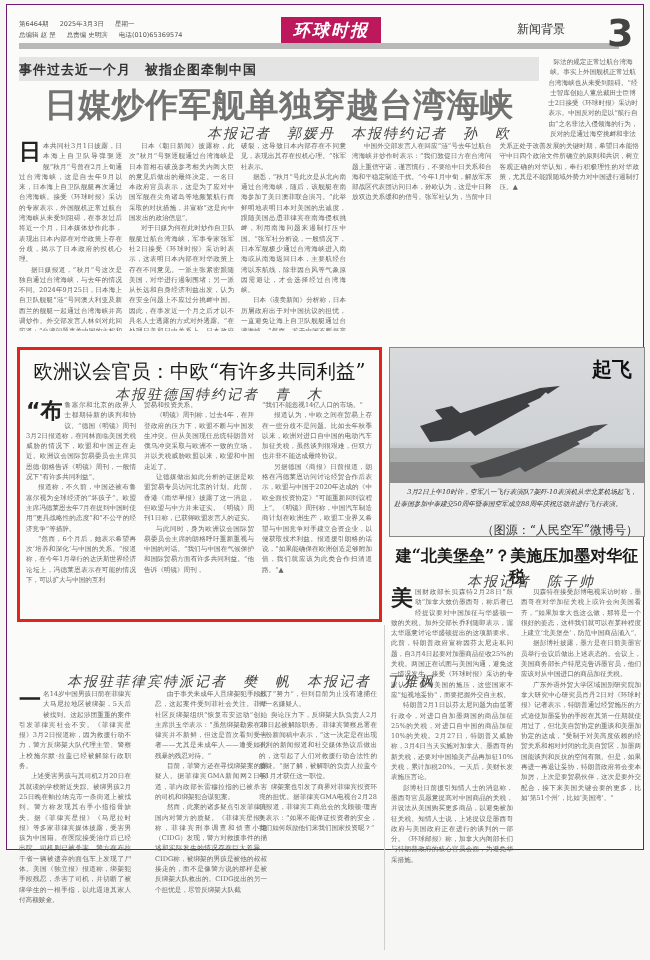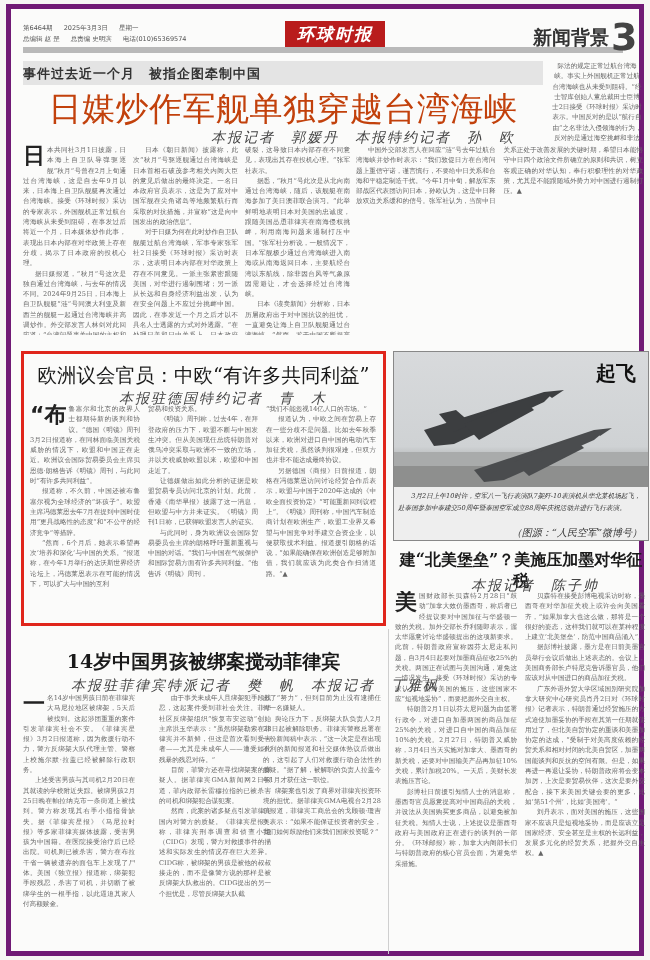--- a/index.html
+++ b/index.html
@@ -1,47 +1,47 @@
 <!DOCTYPE html>
 <html><head>
 <meta charset="utf-8">
 <style>
   * { box-sizing: border-box; margin: 0; padding: 0; }
   html, body { width: 650px; height: 960px; background: #f6f6f4; overflow: hidden; }
   body { font-family: "DejaVu Serif", "Liberation Serif", serif; color: #2a2a2a; position: relative; }
-  .page { position: absolute; left: 6px; top: 4px; width: 638px; height: 952px; background: #fbfbfa; border: 5px solid #701a75; }
+  .page { position: absolute; left: 6px; top: 4px; width: 638px; height: 846px; background: #fbfbfa; border: 1px solid #701a75; }
 
   
   .mast-meta { position: absolute; left: 12px; top: 14px; font-size: 6.5px; color: #555; line-height: 11px; font-family: "DejaVu Sans", sans-serif; }
   .mast-meta span { margin-right: 9px; }
-  .logo { position: absolute; left: 274px; top: 12px; width: 100px; height: 26px; background: #b91c1c; color: #fff; font-size: 17px; font-weight: bold; font-style: italic; text-align: center; line-height: 26px; letter-spacing: 2px; font-family: "DejaVu Sans", sans-serif; }
+  .logo { position: absolute; left: 274px; top: 12px; width: 100px; height: 26px; background: #be185d; color: #fff; font-size: 17px; font-weight: bold; font-style: italic; text-align: center; line-height: 26px; letter-spacing: 2px; font-family: "DejaVu Sans", sans-serif; }
   .mast-rule { position: absolute; left: 12px; top: 38px; width: 600px; height: 6px; background: #b9b9b9; }
-  .section-name { position: absolute; left: 510px; top: 16px; font-size: 19px; font-weight: bold; color: #333; margin-left: 12px; }
+  .section-name { position: absolute; left: 510px; top: 16px; font-size: 12px; font-weight: normal; color: #333; }
   .section-num { position: absolute; left: 600px; top: 6px; font-size: 38px; font-weight: bold; color: #444; font-family: "DejaVu Sans", sans-serif; }
 
   .kicker-bar { position: absolute; left: 12px; top: 52px; width: 520px; height: 24px; background: #e4e4e4; }
   .kicker { position: absolute; left: 12px; top: 56px; width: 520px; text-align: left; font-size: 13px; font-weight: bold; color: #333; letter-spacing: 1px; }
-  .headline { position: absolute; left: 12px; top: 78px; width: 520px; text-align: center; font-size: 33px; font-weight: 400; color: #c2410c; font-family: "DejaVu Sans", sans-serif; letter-spacing: 0.5px; }
+  .headline { position: absolute; left: 12px; top: 78px; width: 520px; text-align: center; font-size: 33px; font-weight: 700; color: #737373; font-family: "DejaVu Sans", sans-serif; letter-spacing: 0.5px; }
   .byline { position: absolute; font-size: 14px; font-style: italic; color: #444; letter-spacing: 2px; }
 
   .col { position: absolute; font-size: 6.6px; line-height: 10.3px; color: #666; text-align: justify; overflow: hidden; }
   .dropcap { float: left; font-size: 22px; line-height: 22px; font-weight: 900; color: #222; margin: 0 2px 0 0; font-family: "DejaVu Sans", sans-serif; }
   .col p { text-indent: 1.8em; }
   .col p.nf { text-indent: 0; }
 
   
   .red-box { position: absolute; left: 10px; top: 342px; width: 365px; height: 275px; border: 3px solid #e0251b; background: #fbfbfa; }
   .red-title { position: absolute; left: 0; top: 8px; width: 100%; text-align: center; font-size: 19.5px; font-weight: normal; color: #1a1a1a; }
 
   
   .photo { position: absolute; left: 382px; top: 342px; width: 256px; height: 190px; border: 1px solid #888; background: #eee; padding-left: 36px; }
   .photo-img { position: absolute; left: 0; top: 0; width: 254px; height: 135px; background: linear-gradient(#d8dadc 0%, #cfd2d4 70%, #a4a6a6 85%, #8a8b8a 100%); overflow: hidden; }
   .photo-title { position: absolute; right: 12px; top: 8px; font-size: 20px; font-weight: 900; color: #111; font-family: "DejaVu Sans", sans-serif; }
   .photo-caption { position: absolute; left: 4px; top: 139px; width: 246px; font-size: 6.6px; line-height: 11.5px; color: #333; text-indent: 2em; font-style: italic; }
-  .photo-credit { position: absolute; right: 6px; top: 174px; font-size: 10px; color: #333; font-style: italic; }
+  .photo-credit { position: absolute; right: 6px; top: 174px; font-size: 12px; color: #333; }
 
   .title-2 { position: absolute; left: 382px; top: 541px; width: 256px; text-align: center; font-size: 16px; font-weight: bold; color: #1a1a1a; }
   .title-3 { position: absolute; left: 10px; top: 640px; width: 365px; text-align: center; font-size: 19px; font-weight: bold; color: #1a1a1a; }
   .vrule { position: absolute; width: 1px; background: #cfcfcf; }
 </style>
 </head>
 <body>
 
 <div class="page">
 
@@ -87,21 +87,21 @@
   </div>
   <div class="col" style="left:345px; top:136px; width:287px; height:190px; column-count:2; column-gap:8px;">
     <p>中国外交部发言人在回应“涟”号去年过航台湾海峡并炒作时表示：“我们敦促日方在台湾问题上重信守诺，谨言慎行，不要给中日关系和台海和平稳定制造干扰。”今年1月中旬，解放军东部战区代表团访问日本，孙欧认为，这是中日释放双边关系缓和的信号。张军社认为，当前中日关系正处于改善发展的关键时期，希望日本能恪守中日四个政治文件所确立的原则和共识，树立客观正确的对华认知，奉行积极理性的对华政策，尤其是不能跟随域外势力对中国进行遏制打压。▲</p>
   </div>
 
   <div class="red-box">
     <div class="red-title">欧洲议会官员：中欧“有许多共同利益”</div>
     <div class="byline" style="left:95px; top:36px;">本报驻德国特约记者　青　木</div>
     <div class="col" style="left:6px; top:50px; width:110px; height:216px;">
       <span class="dropcap">“布</span>
-      <p class="nf">鲁塞尔和北京的政界人士都期待新的谈判和协议。”德国《明镜》周刊3月2日报道称，在同林面临美国关税威胁的情况下，欧盟和中国正在走近。欧洲议会国际贸易委员会主席贝恩德·朗格告诉《明镜》周刊，与此同时“有许多共同利益”。</p>
+      <p class="nf">鲁塞尔和北京的政界人士都期待新的谈判和协议。”德国《明镜》周刊3月2日报道称，在同林面临美国关税威胁的情况下，欧盟和中国正在走近。欧洲议会国际贸易委员会主席贝恩德·朗格告诉《明镜》周刊，一般情况下“有许多共同利益”。</p>
       <p>报道称，不久前，中国还被布鲁塞尔视为全球经济的“坏孩子”。欧盟主席冯德莱恩去年7月在提到中国时使用“更具战略性的态度”和“不公平的经济竞争”等措辞。</p>
       <p>“然而，6个月后，她表示希望再次‘培养和深化’与中国的关系。”报道称，在今年1月举行的达沃斯世界经济论坛上，冯德莱恩表示在可能的情况下，可以扩大与中国的互利</p>
     </div>
     <div class="col" style="left:124px; top:50px; width:110px; height:216px;">
       <p class="nf">贸易和投资关系。</p>
       <p>《明镜》周刊称，过去4年，在拜登政府的压力下，欧盟不断与中国发生冲突。但从美国现任总统特朗普对俄乌冲突采取与欧洲不一致的立场，并以关税威胁欧盟以来，欧盟和中国走近了。</p>
       <p>让德媒做出如此分析的证据是欧盟贸易专员访问北京的计划。此前，香港《南华早报》披露了这一消息，但欧盟与中方并未证实。《明镜》周刊1日称，已获得欧盟发言人的证实。</p>
       <p>与此同时，身为欧洲议会国际贸易委员会主席的朗格呼吁重新重视与中国的对话。“我们与中国在气候保护和国际贸易方面有许多共同利益。”他告诉《明镜》周刊，</p>
     </div>
     <div class="col" style="left:242px; top:50px; width:110px; height:216px;">
@@ -141,24 +141,22 @@
   <div class="col" style="left:384px; top:582px; width:122px; height:362px;">
     <span class="dropcap">美</span>
     <p class="nf">国财政部长贝森特2月28日“鼓动”加拿大效仿墨西哥，称后者已经提议要对中国加征与华盛顿一致的关税。加外交部长乔利随即表示，渥太华愿意讨论华盛顿提出的这项新要求。此前，特朗普政府宣称因芬太尼走私问题，自3月4日起要对加墨商品征收25%的关税。两国正在试图与美国沟通，避免这一情况发生。接受《环球时报》采访的专家认为，面对美国的施压，这些国家不应“短视地妥协”，而要把握外交自主权。</p>
     <p>特朗普2月1日以芬太尼问题为由签署行政令，对进口自加墨两国的商品加征25%的关税，对进口自中国的商品加征10%的关税。2月27日，特朗普又威胁称，3月4日当天实施对加拿大、墨西哥的新关税，还要对中国输美产品再加征10%关税，累计加税20%。一天后，美财长发表施压言论。</p>
     <p>彭博社日前援引知情人士的消息称，墨西哥官员愿意提高对中国商品的关税，并设法从美国购买更多商品，以避免被加征关税。知情人士说，上述提议是墨西哥政府与美国政府正在进行的谈判的一部分。《环球邮报》称，加拿大内阁部长们与特朗普政府的核心官员会面，为避免华采措施。</p>
   </div>
   <div class="col" style="left:514px; top:582px; width:120px; height:362px;">
     <p>贝森特在接受彭博电视采访时称，墨西哥在对华加征关税上或许会向美国看齐，“如果加拿大也这么做，那将是一个很好的姿态，这样我们就可以在某种程度上建立‘北美堡垒’，防范中国商品涌入”。</p>
     <p>据彭博社披露，墨方是在日前美墨官员举行会议后做出上述表态的。会议上，美国商务部长卢特尼克告诉墨官员，他们应该对从中国进口的商品加征关税。</p>
     <p>广东外语外贸大学区域国别研究院加拿大研究中心研究员肖丹2日对《环球时报》记者表示，特朗普通过经贸施压的方式迫使加墨妥协的手段在其第一任期就使用过了，但北美自贸协定的重谈和美墨加协定的达成，“受制于对美高度依赖的经贸关系和相对封闭的北美自贸区，加墨两国能谈判和反抗的空间有限。但是，如果再进一再退让妥协，特朗普政府将会变本加厉，上次是要贸易伙伴，这次是要外交配合，接下来美国关键会要的更多，比如‘第51个州’，比如‘美国湾’。”</p>
-    <p>刘丹表示，面对美国的施压，这些国家不应该只是短视地妥协，而是应该立足国家经济、安全甚至是主权的长远利益，发展多元化的经贸关系，把握外交自主权。▲</p>
   </div>
 
-  <div class="title-3">14岁中国男孩被绑案搅动菲律宾</div>
   <div class="byline" style="left:60px; top:668px;">本报驻菲律宾特派记者　樊　帆　本报记者　丁雅枫</div>
   <div class="col" style="left:12px; top:684px; width:112px; height:262px;">
     <span class="dropcap">一</span>
     <p class="nf">名14岁中国男孩日前在菲律宾大马尼拉地区被绑架，5天后被找到。这起涉团重重的案件引发菲律宾社会不安。《菲律宾星报》3月2日报道称，因为救援行动不力，警方反绑架大队代理主管、警察上校施尔默·拉盖已经被解除行政职务。</p>
     <p>上述受害男孩与其司机2月20日在其就读的学校附近失踪。被绑男孩2月25日晚在帕拉纳克市一条街道上被找到。警方称发现其右手小指指骨缺失。据《菲律宾星报》《马尼拉时报》等多家菲律宾媒体披露，受害男孩为中国籍。在医院接受治疗后已经出院。司机则已被杀害，警方在布拉干省一辆被遗弃的面包车上发现了尸体。美国《独立报》报道称，绑架犯手段残忍，杀害了司机，并切断了被绑学生的一根手指，以此逼迫其家人付高额赎金。</p>
   </div>
   <div class="col" style="left:148px; top:684px; width:112px; height:262px;">
     <p>由于事关未成年人且绑架犯手段残忍，这起案件受到菲社会关注。菲华社区反绑架组织“恢复市安运动”创始主席洪玉华表示：“虽然绑架勒索在菲律宾并不新鲜，但这是首次看到受害者——尤其是未成年人——遭受如此残暴的残忍对待。”</p>
     <p>目前，菲警方还在寻找绑架案的嫌疑人。据菲律宾GMA新闻网2日报道，菲内政部长雷穆拉指的已被杀害的司机和绑架犯合谋犯案。</p>
     <p>然而，此案的诸多疑点引发菲律宾国内对警方的质疑。《菲律宾星报》称，菲律宾刑事调查和侦查小组（CIDG）发现，警方对救援事件的描述和实际发生的情况存在巨大差异。CIDG称，被绑架的男孩是被他的叔叔接走的，而不是像警方说的那样是被反绑架大队救出的。CIDG提出的另一个担忧是，尽管反绑架大队截</p>

